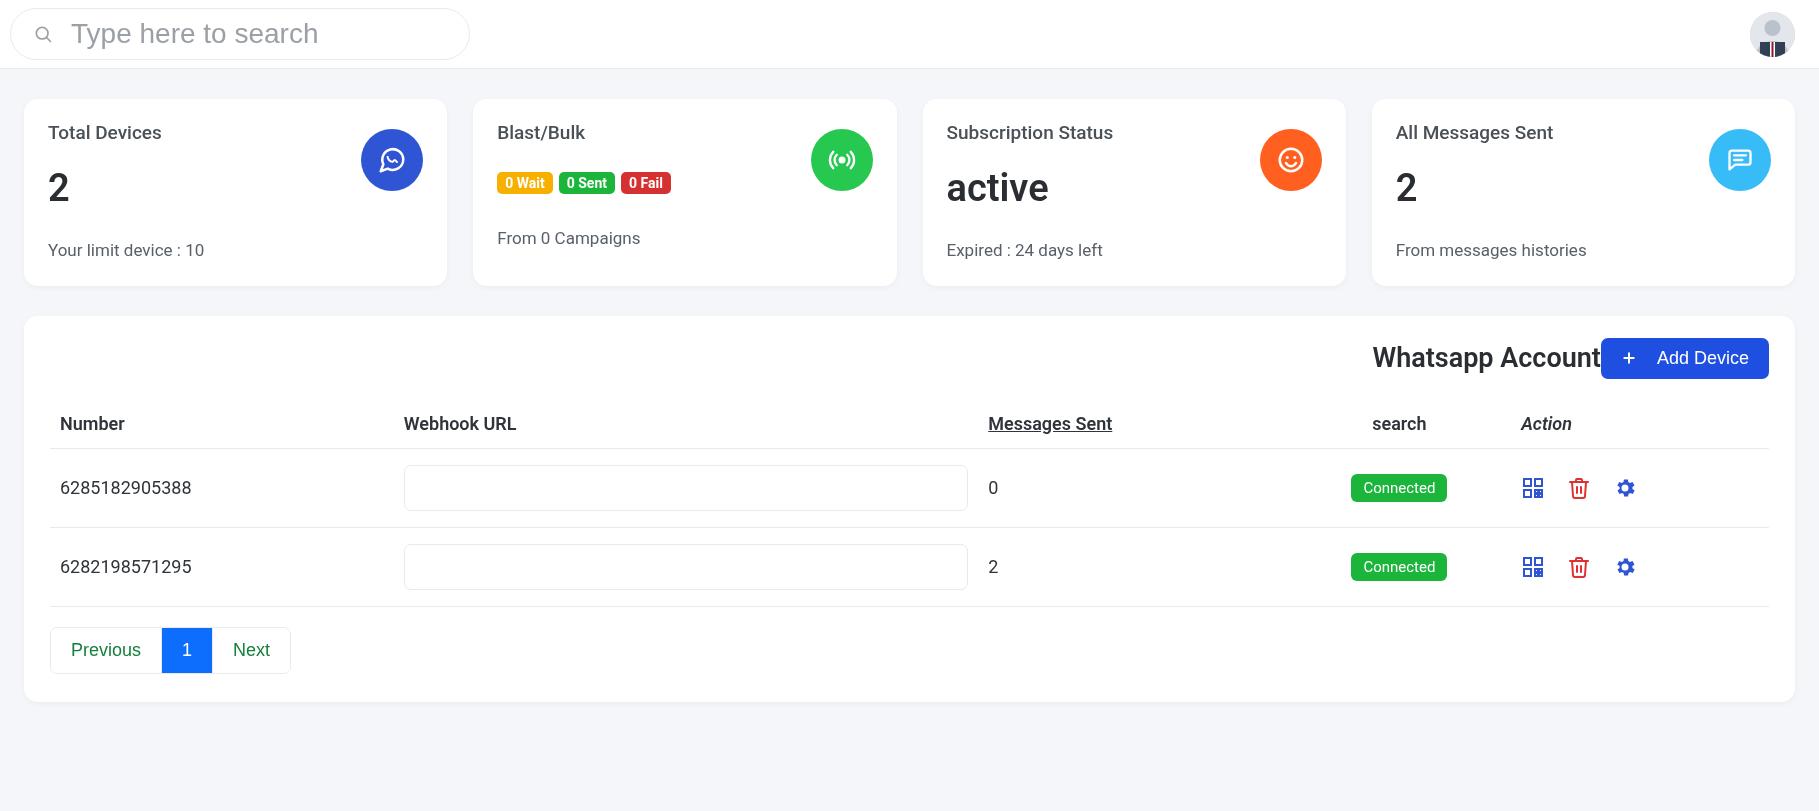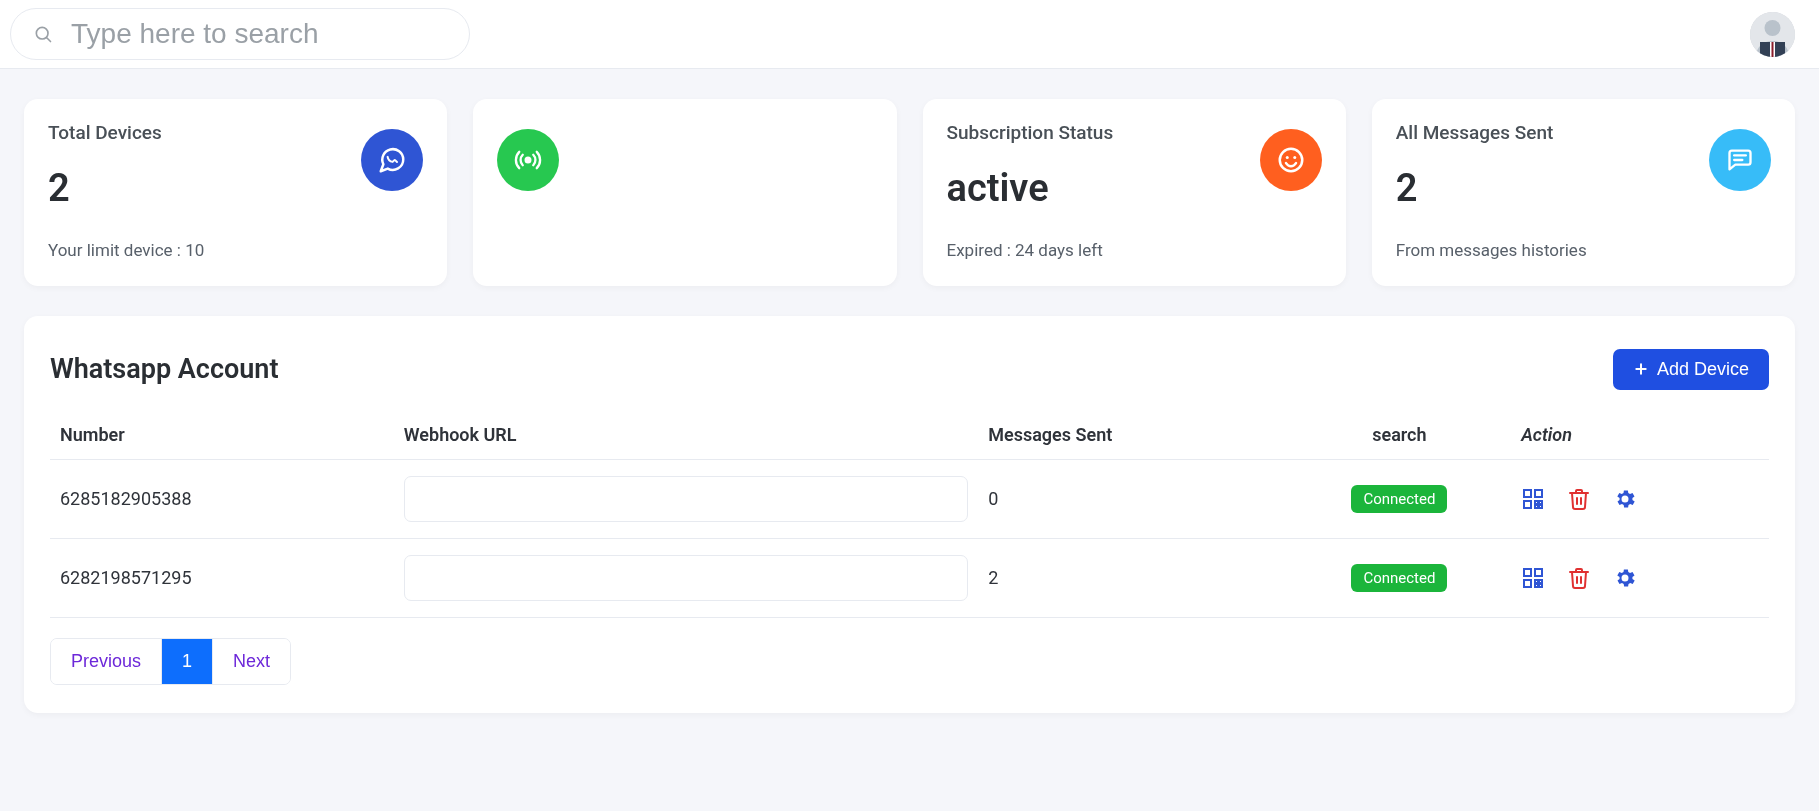--- a/index.html
+++ b/index.html
@@ -84,27 +84,27 @@
   .circle.orange{background:var(--orange);}
   .circle.cyan{background:var(--cyan);}
 
   
   .panel{
     background:#fff;border-radius:14px;
     margin:0 24px 30px;
     padding:22px 26px 28px;
     box-shadow:0 2px 6px rgba(0,0,0,.04);
   }
-  .panel-head{display:flex;justify-content:space-between;align-items:center;margin-bottom:20px;margin-top:11px;}
+  .panel-head{display:flex;justify-content:flex-end;align-items:center;margin-bottom:20px;}
   .panel-title{font-size:27px;font-weight:600;color:#2a2e33;margin:0;}
   .btn-primary{
     background:var(--blue-primary);color:#fff;border:none;
     font-size:18px;font-weight:500;
     padding:10px 20px;border-radius:7px;cursor:pointer;
-    display:flex;align-items:center;gap:8px;
+    display:flex;align-items:center;gap:20px;
   }
 
   table{width:100%;border-collapse:collapse;}
   thead th{
     text-align:left;font-size:18px;font-weight:600;color:#2f333a;
     padding:14px 10px;border-bottom:1px solid var(--border);
   }
   tbody td{
     padding:16px 10px;border-bottom:1px solid var(--border);
     font-size:18px;color:#2f333a;
@@ -118,28 +118,28 @@
     background:var(--green-pill);color:#fff;font-weight:400;
     padding:5px 12px;border-radius:6px;font-size:15px;display:inline-block;
   }
   .actions{display:flex;gap:22px;align-items:center;}
   .icon-btn{background:none;border:none;cursor:pointer;padding:0;display:flex;}
   .icon-btn svg{width:24px;height:24px;}
 
   .pagination{display:flex;margin-top:20px;border:1px solid var(--border);border-radius:7px;overflow:hidden;width:fit-content;}
   .page-btn{
     background:#fff;border:none;border-right:1px solid var(--border);
-    padding:12px 20px;font-size:18px;color:#6d28d9;cursor:pointer;
+    padding:12px 20px;font-size:18px;color:#15803d;cursor:pointer;
   }
   .page-btn:last-child{border-right:none;}
   .page-btn.active{background:#0d6efd;color:#fff;font-weight:500;}
 
   .col-num{width:20%;}
   .col-wh{width:34%;}
-  .col-msg{width:18%;}
+  .col-msg{width:18%;text-decoration:underline;}
   .col-status{width:13%;}
   .col-action{width:15%;font-style:italic;}
   td.status-cell{text-align:center;}
   th.status-h{text-align:center;}
 </style>
 </head>
 <body>
 
 <div class="topbar">
   <div class="search-wrap">
@@ -171,20 +171,29 @@
     </div>
     <div class="circle blue">
       <svg width="30" height="30" viewBox="0 0 24 24" fill="none" stroke="#fff" stroke-width="2" stroke-linecap="round" stroke-linejoin="round">
           <path d="M21 11.5a8.38 8.38 0 0 1-12.4 7.4L3 21l2.1-5.6A8.38 8.38 0 1 1 21 11.5z"></path>
           <path d="M8.5 9.5c.3 2 2 3.7 4 4l1.2-1.2c.3-.3.7-.3 1 0l1.3 1.3" stroke-width="1.6"></path>
         </svg>
     </div>
   </div>
 
   <div class="card">
+    <div class="card-left">
+      <div class="card-title">Blast/Bulk</div>
+      <div class="badge-row">
+        <span class="badge yellow">0 Wait</span>
+        <span class="badge green">0 Sent</span>
+        <span class="badge red">0 Fail</span>
+      </div>
+      <div class="card-sub">From 0 Campaigns</div>
+    </div>
     <div class="circle green">
       <svg width="28" height="28" viewBox="0 0 24 24" fill="none" stroke="#fff" stroke-width="2" stroke-linecap="round">
           <circle cx="12" cy="12" r="2" fill="#fff"></circle>
           <path d="M7.5 7.5a6.4 6.4 0 0 0 0 9M16.5 7.5a6.4 6.4 0 0 1 0 9"></path>
           <path d="M4.5 5a10 10 0 0 0 0 14M19.5 5a10 10 0 0 1 0 14"></path>
         </svg>
     </div>
   </div>
 
   <div class="card">

